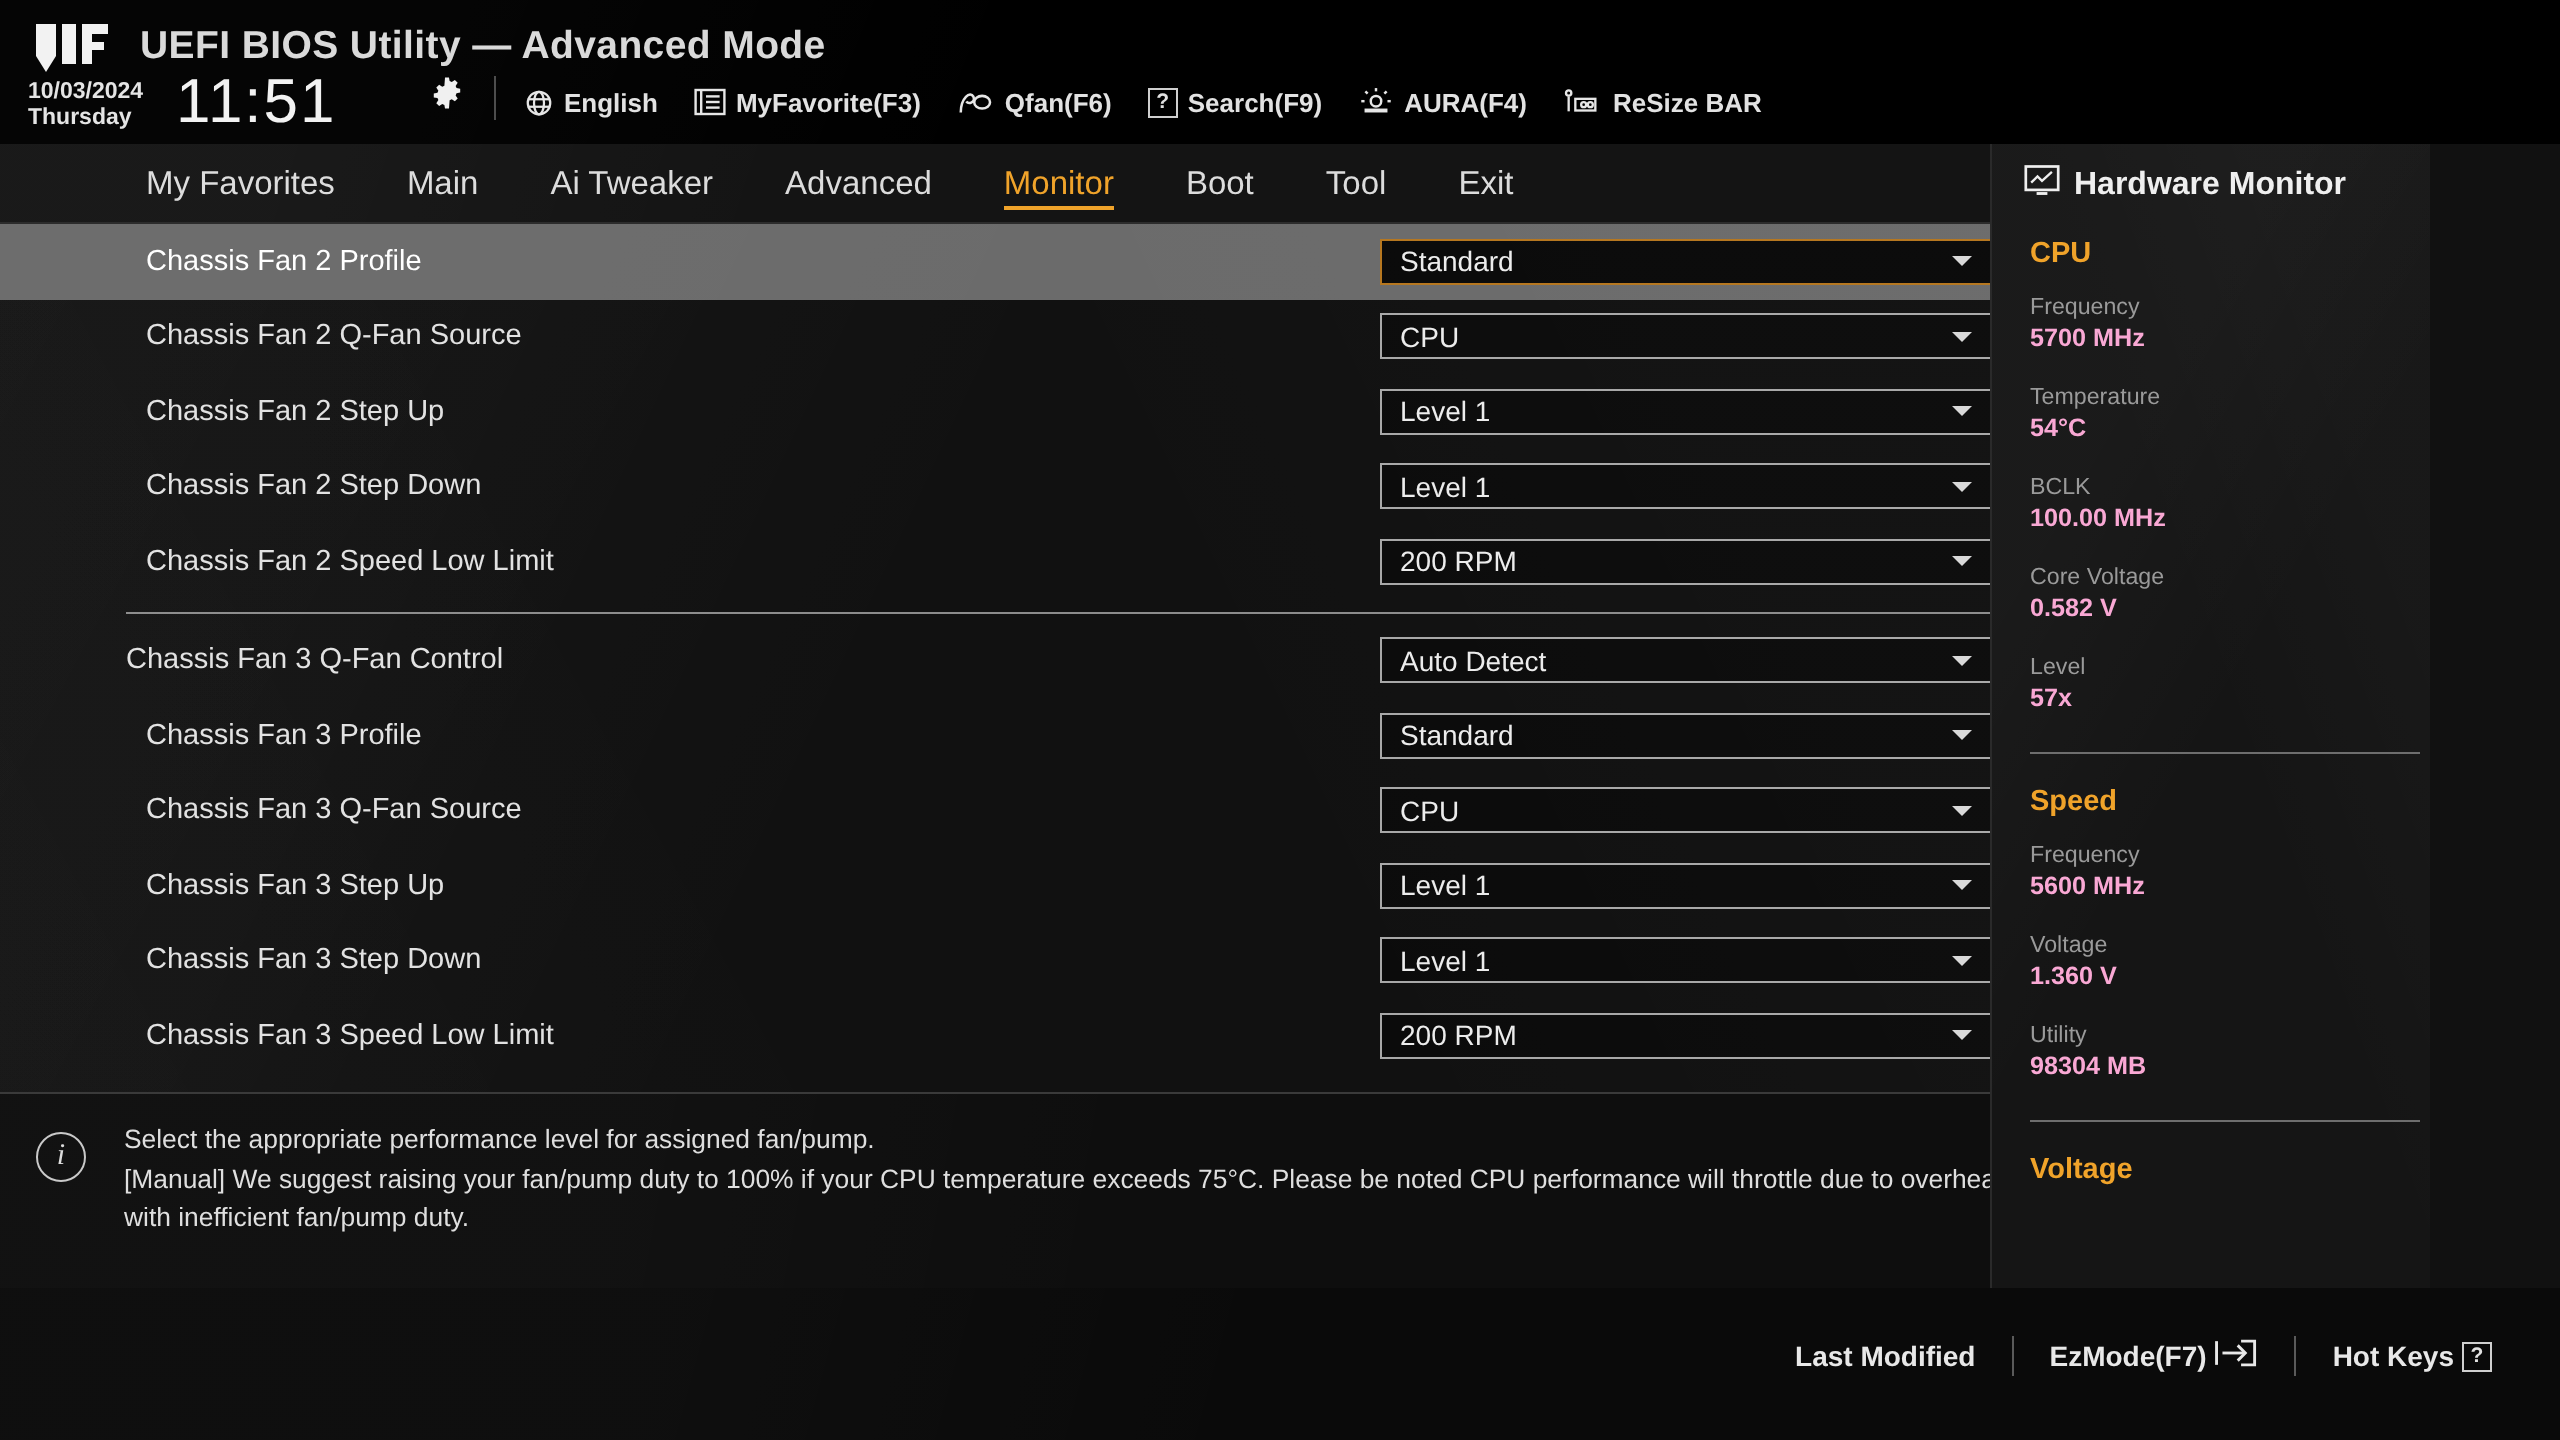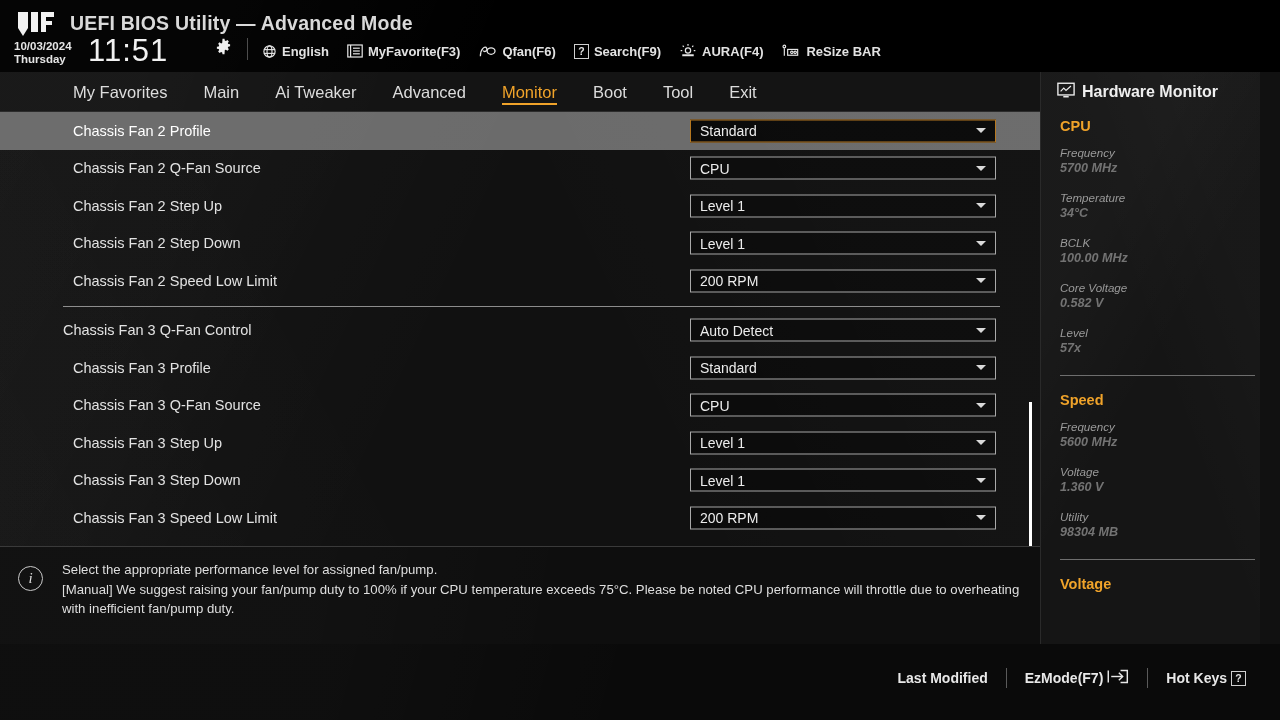--- a/index.html
+++ b/index.html
@@ -91,34 +91,34 @@
   .help::after{content:"";position:absolute;inset:0;pointer-events:none;
     background:linear-gradient(100deg, rgba(255,255,255,0.015) 0 30%, rgba(255,255,255,0) 55%);}
   .infoicon { position:absolute; left:18px; top:19px; width:25px; height:25px;
     border:1.5px solid #c8c8c8; border-radius:50%; color:#dcdcdc; font-size:15px;
     font-style:italic; display:flex; align-items:center; justify-content:center;
     font-family:"Liberation Serif", serif; }
   .helptxt { position:absolute; left:62px; top:13px; width:965px;
     font-size:13.2px; line-height:19.5px; color:#dedede; }
 
   
-  .hw { position:absolute; left:1040px; top:72px; width:220px; height:572px;
+  .hw { position:absolute; left:995px; top:72px; width:220px; height:572px;
     background:#151515; border-left:1px solid #2a2a2a; overflow:hidden; }
   .hw::after{content:"";position:absolute;inset:0;pointer-events:none;
     background:
       linear-gradient(120deg, rgba(255,255,255,0.022) 0 26%, rgba(255,255,255,0) 52%),
       linear-gradient(250deg, rgba(255,255,255,0.016) 0 22%, rgba(255,255,255,0) 50%);}
   .hwhead { position:relative; margin:10px 0 0 16px; display:flex; align-items:center; gap:7px;
     font-size:16px; font-weight:bold; color:#efefef; z-index:2;}
   .sect { position:relative; z-index:2; margin:16px 0 0 19px; font-size:14.5px;
     font-weight:bold; color:#f0a32a; }
-  .grid { position:relative; z-index:2; margin:11px 0 0 19px; display:flex; flex-wrap:wrap;font-style:italic; }
+  .grid { position:relative; z-index:2; margin:11px 0 0 19px; display:flex; flex-wrap:wrap; }
   .cell { width:101px; margin-bottom:13px; }
   .cell .k { font-size:11.6px; color:#9a9a9a; line-height:15px; }
-  .cell .val { font-size:12.6px; font-weight:bold; color:#737373; line-height:17px; }
+  .cell .val { font-size:12.6px; font-weight:bold; color:#f9a8d4; line-height:17px; }
   .hdiv { position:relative; z-index:2; margin:5px 0 0 19px; width:195px; height:1px;
     background:#6e6e6e; }
 
   
   .footer { position:absolute; left:0; top:644px; width:1280px; height:76px;
     background:#0a0a0a; overflow:hidden;}
   .footer::after{content:"";position:absolute;inset:0;pointer-events:none;
     background:linear-gradient(105deg, rgba(255,255,255,0.018) 0 26%, rgba(255,255,255,0) 50%);}
   .fitems { position:absolute; right:16px; top:24px; display:flex; align-items:center; gap:0; }
   .fitem { font-size:14px; font-weight:bold; color:#e8e8e8; white-space:nowrap;
@@ -361,21 +361,21 @@
     </div>
     <div id="hwsections">
         <div class="sect">CPU</div>
         <div class="grid">
           <div class="cell">
             <div class="k">Frequency</div>
             <div class="val">5700 MHz</div>
           </div>
           <div class="cell">
             <div class="k">Temperature</div>
-            <div class="val">34°C</div>
+            <div class="val">54°C</div>
           </div>
           <div class="cell">
             <div class="k">BCLK</div>
             <div class="val">100.00 MHz</div>
           </div>
           <div class="cell">
             <div class="k">Core Voltage</div>
             <div class="val">0.582 V</div>
           </div>
           <div class="cell">

